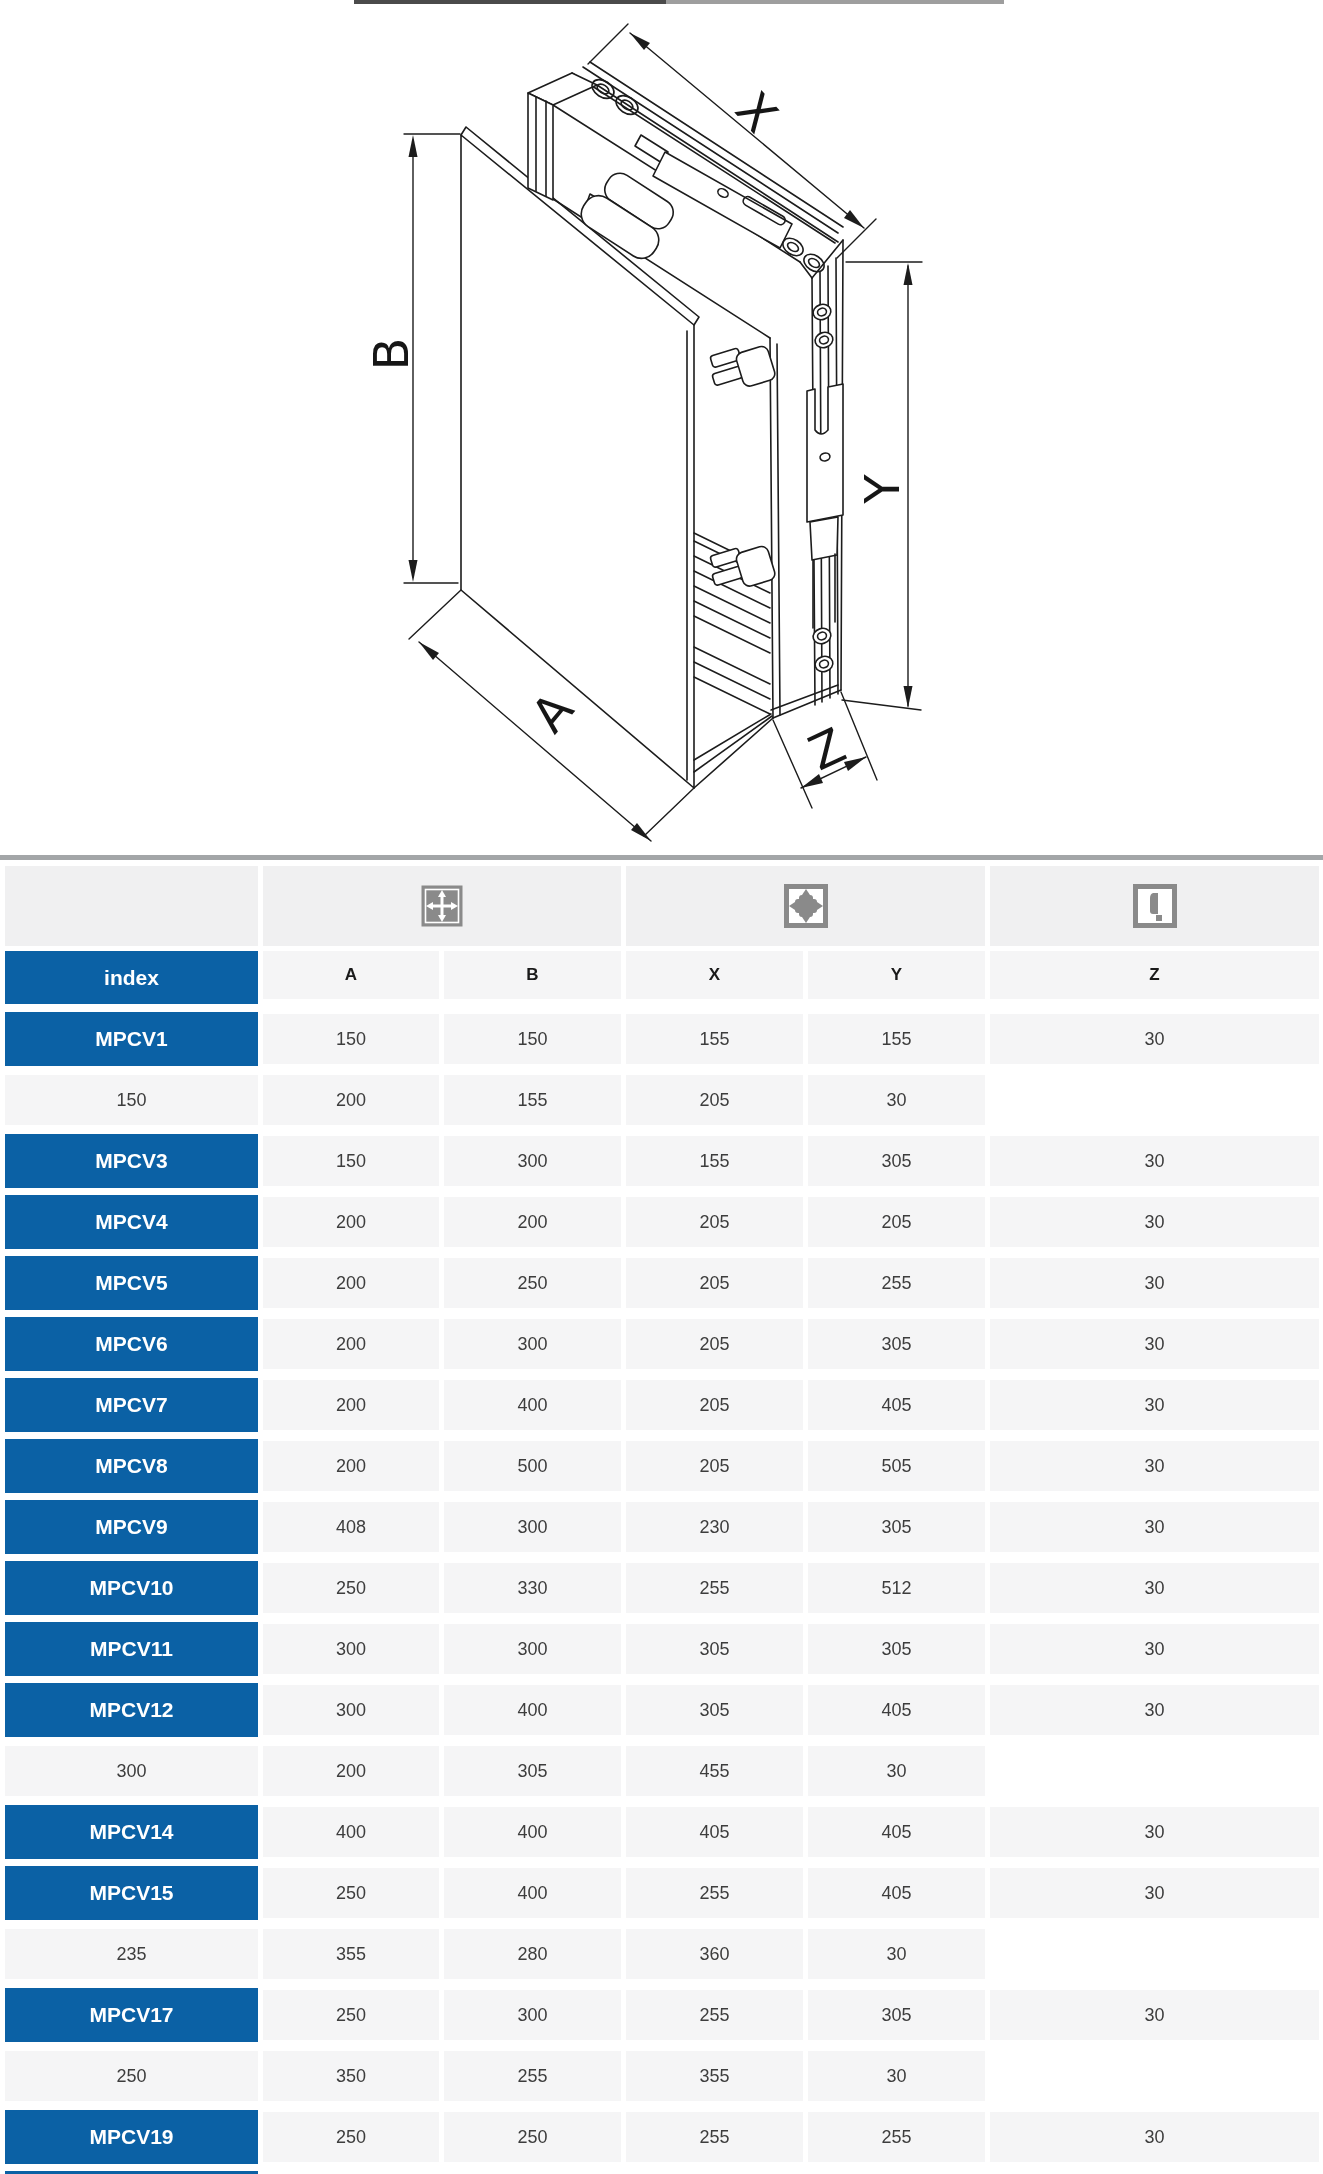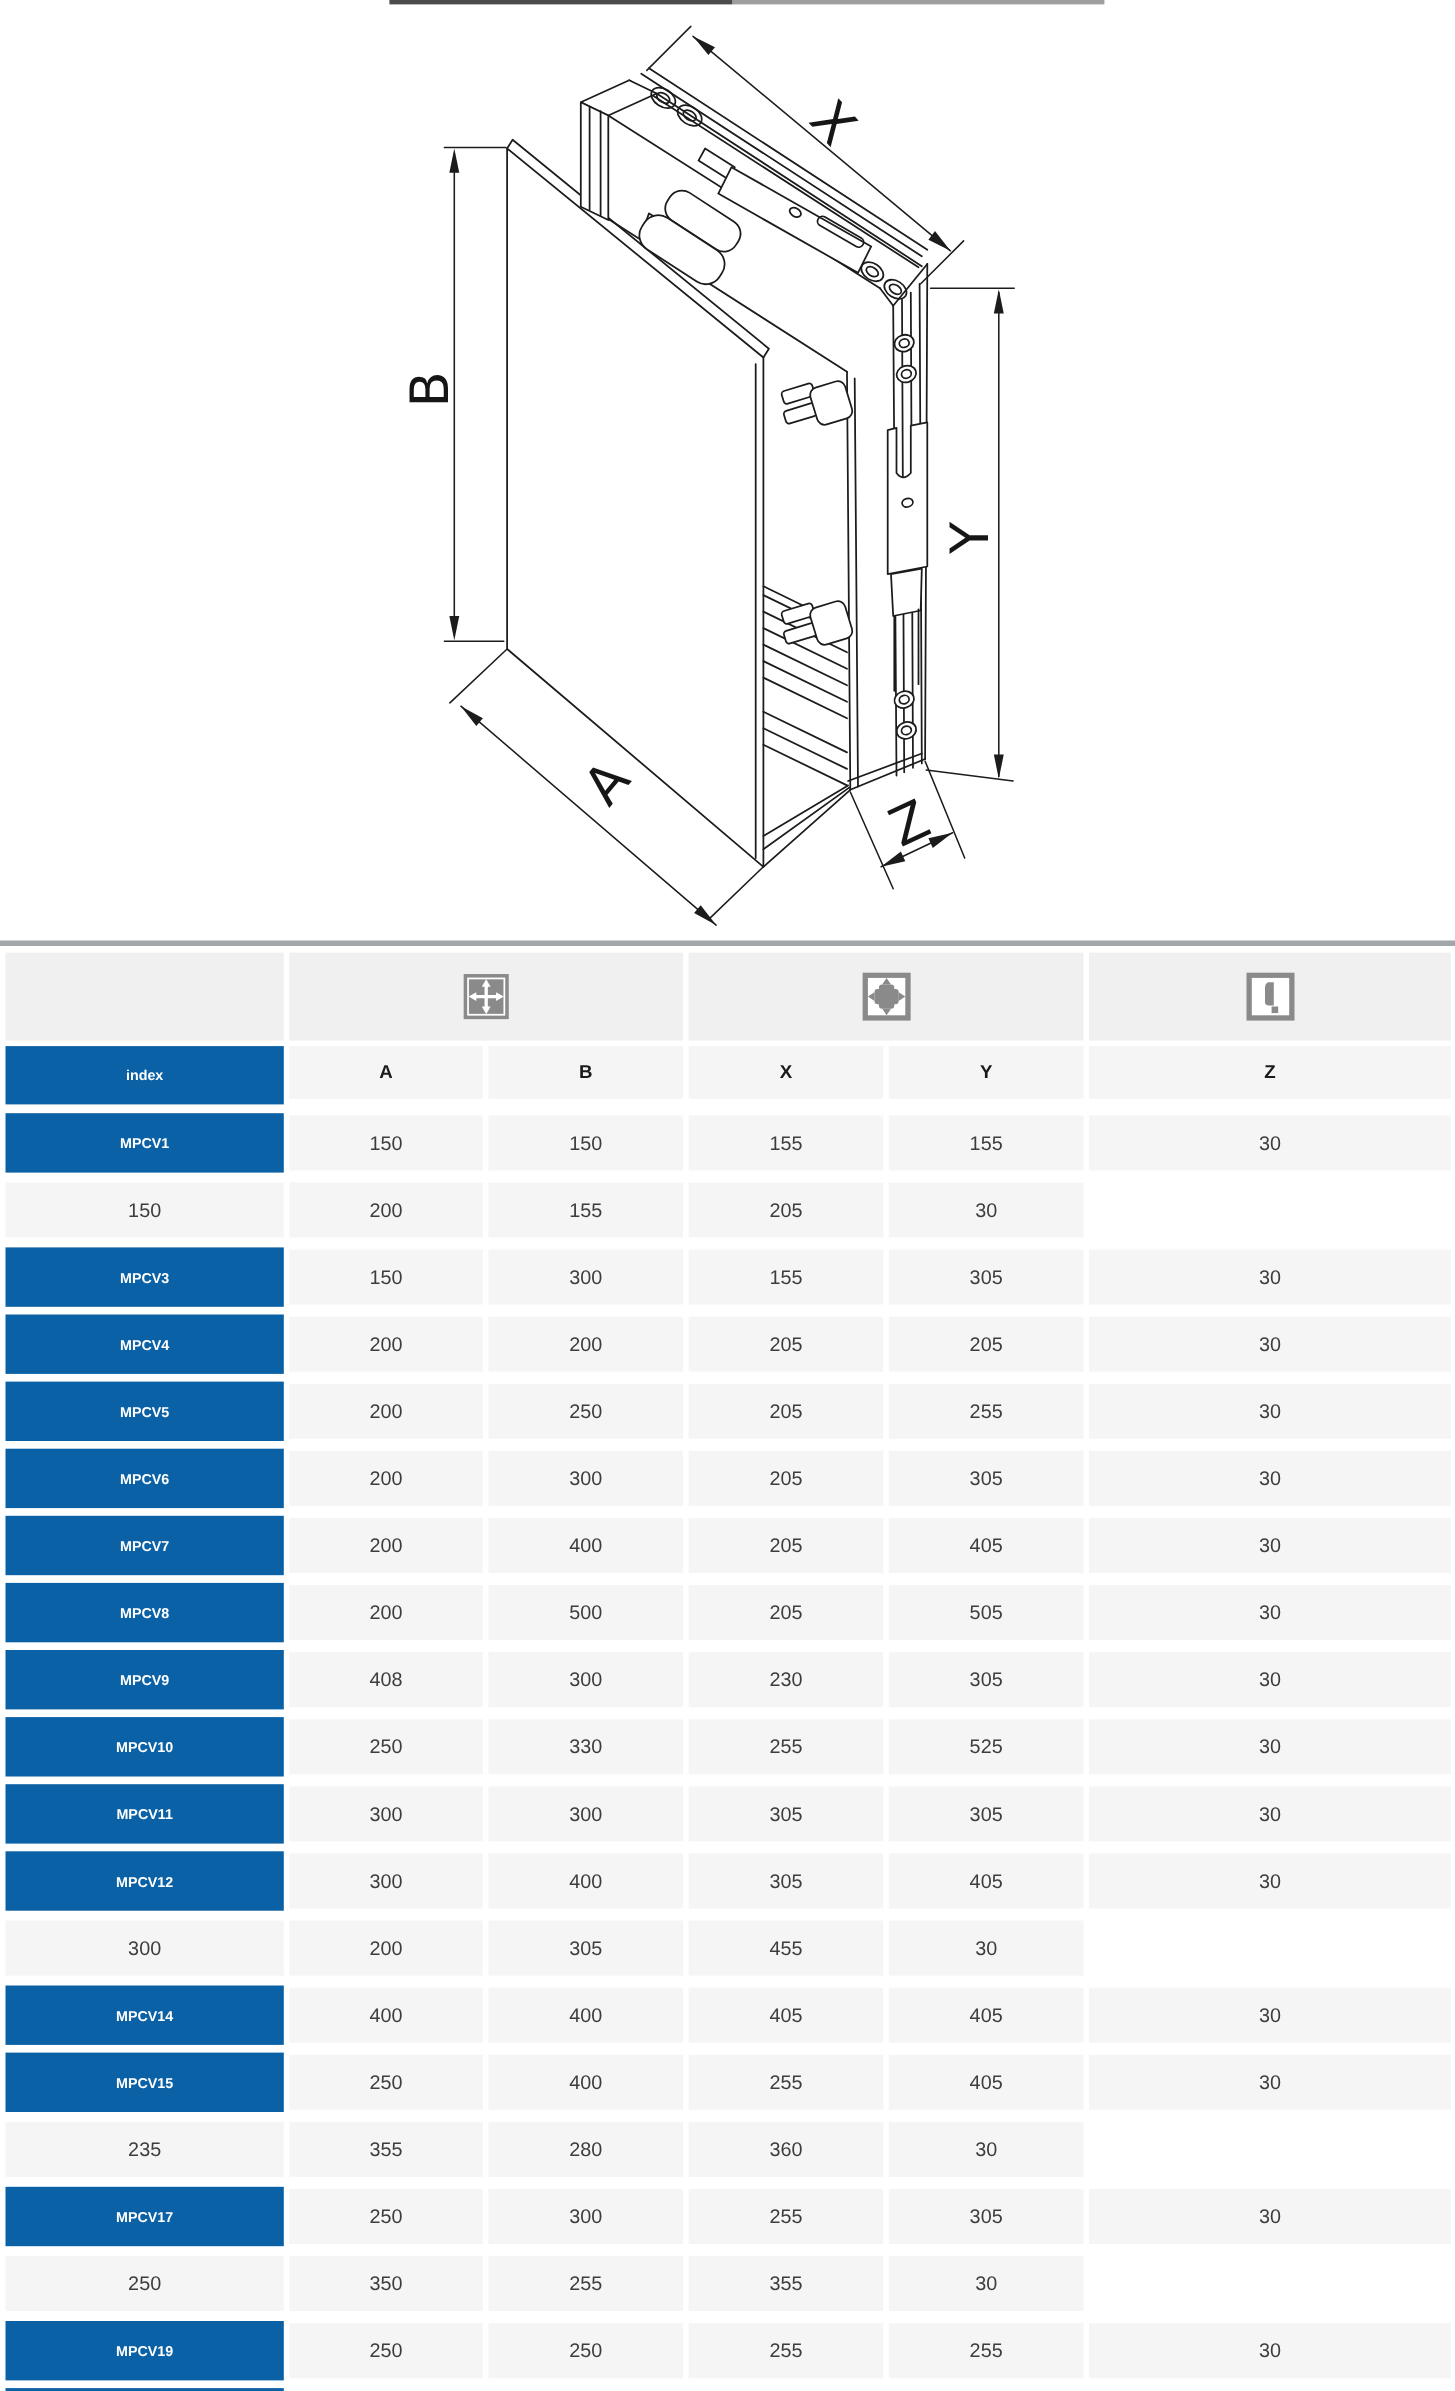--- a/index.html
+++ b/index.html
@@ -33,21 +33,21 @@
     column-gap:5px;height:54px;margin-bottom:7px;position:relative;
   }
   .hrow{margin-bottom:8px;height:53px;}
   .cell{
     background:var(--row-bg);display:flex;align-items:center;justify-content:center;
     color:var(--text);font-size:18px;
   }
   .c-val{height:50px;margin-top:2px;}
   .hrow .c-val{height:48px;margin-top:0;font-size:17px;font-weight:bold;color:#1a1a1a;}
   .c-index{
-    background:var(--blue);color:#fff;font-weight:bold;font-size:13px;height:54px;
+    background:var(--blue);color:#fff;font-weight:bold;font-size:21px;height:54px;
   }
   .hrow .c-index{height:53px;}
   .partial-row{width:253px;height:4px;background:var(--blue);margin-top:0;}
   text.dim{font-family:"DejaVu Sans",sans-serif;font-size:48px;fill:#161616;}
 </style>
 </head>
 <body>
 
 <div class="crop-strip dark"></div>
 <div class="crop-strip light"></div>
@@ -319,21 +319,21 @@
         <div class="cell c-val">300</div>
         <div class="cell c-val">230</div>
         <div class="cell c-val">305</div>
         <div class="cell c-val">30</div>
       </div>
       <div class="trow">
         <div class="cell c-index">MPCV10</div>
         <div class="cell c-val">250</div>
         <div class="cell c-val">330</div>
         <div class="cell c-val">255</div>
-        <div class="cell c-val">525</div>
+        <div class="cell c-val">512</div>
         <div class="cell c-val">30</div>
       </div>
       <div class="trow">
         <div class="cell c-index">MPCV11</div>
         <div class="cell c-val">300</div>
         <div class="cell c-val">300</div>
         <div class="cell c-val">305</div>
         <div class="cell c-val">305</div>
         <div class="cell c-val">30</div>
       </div>

